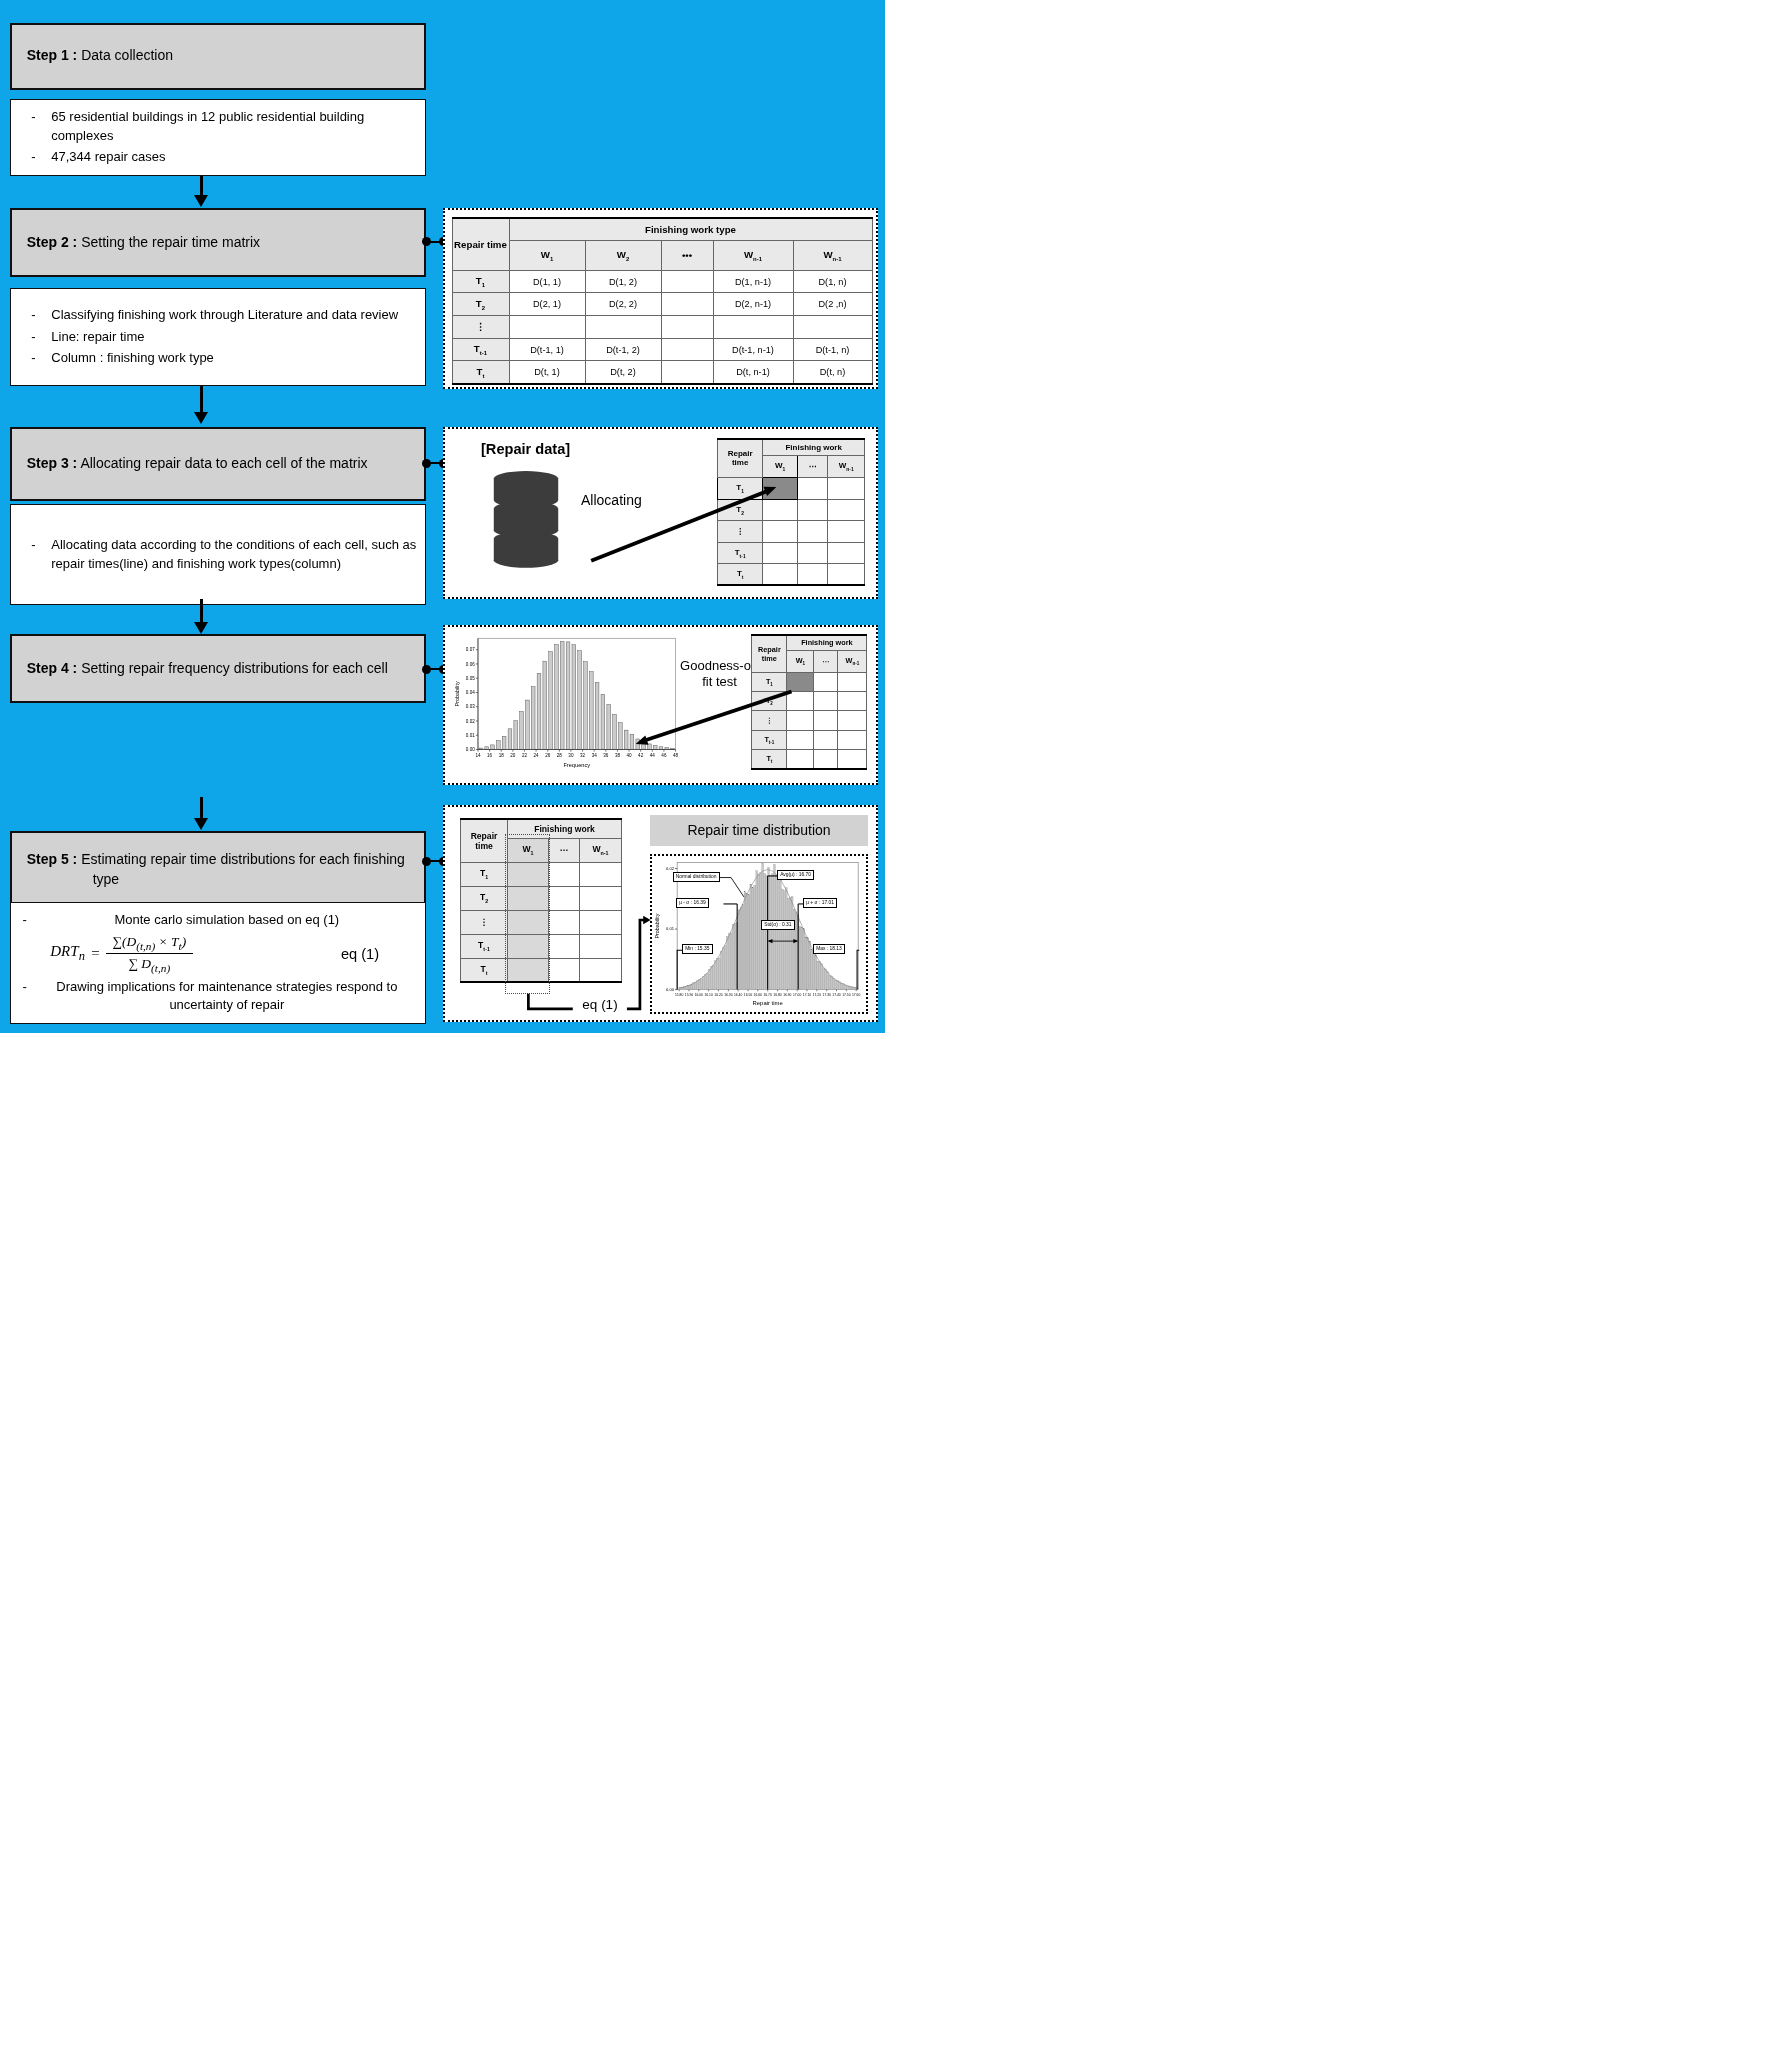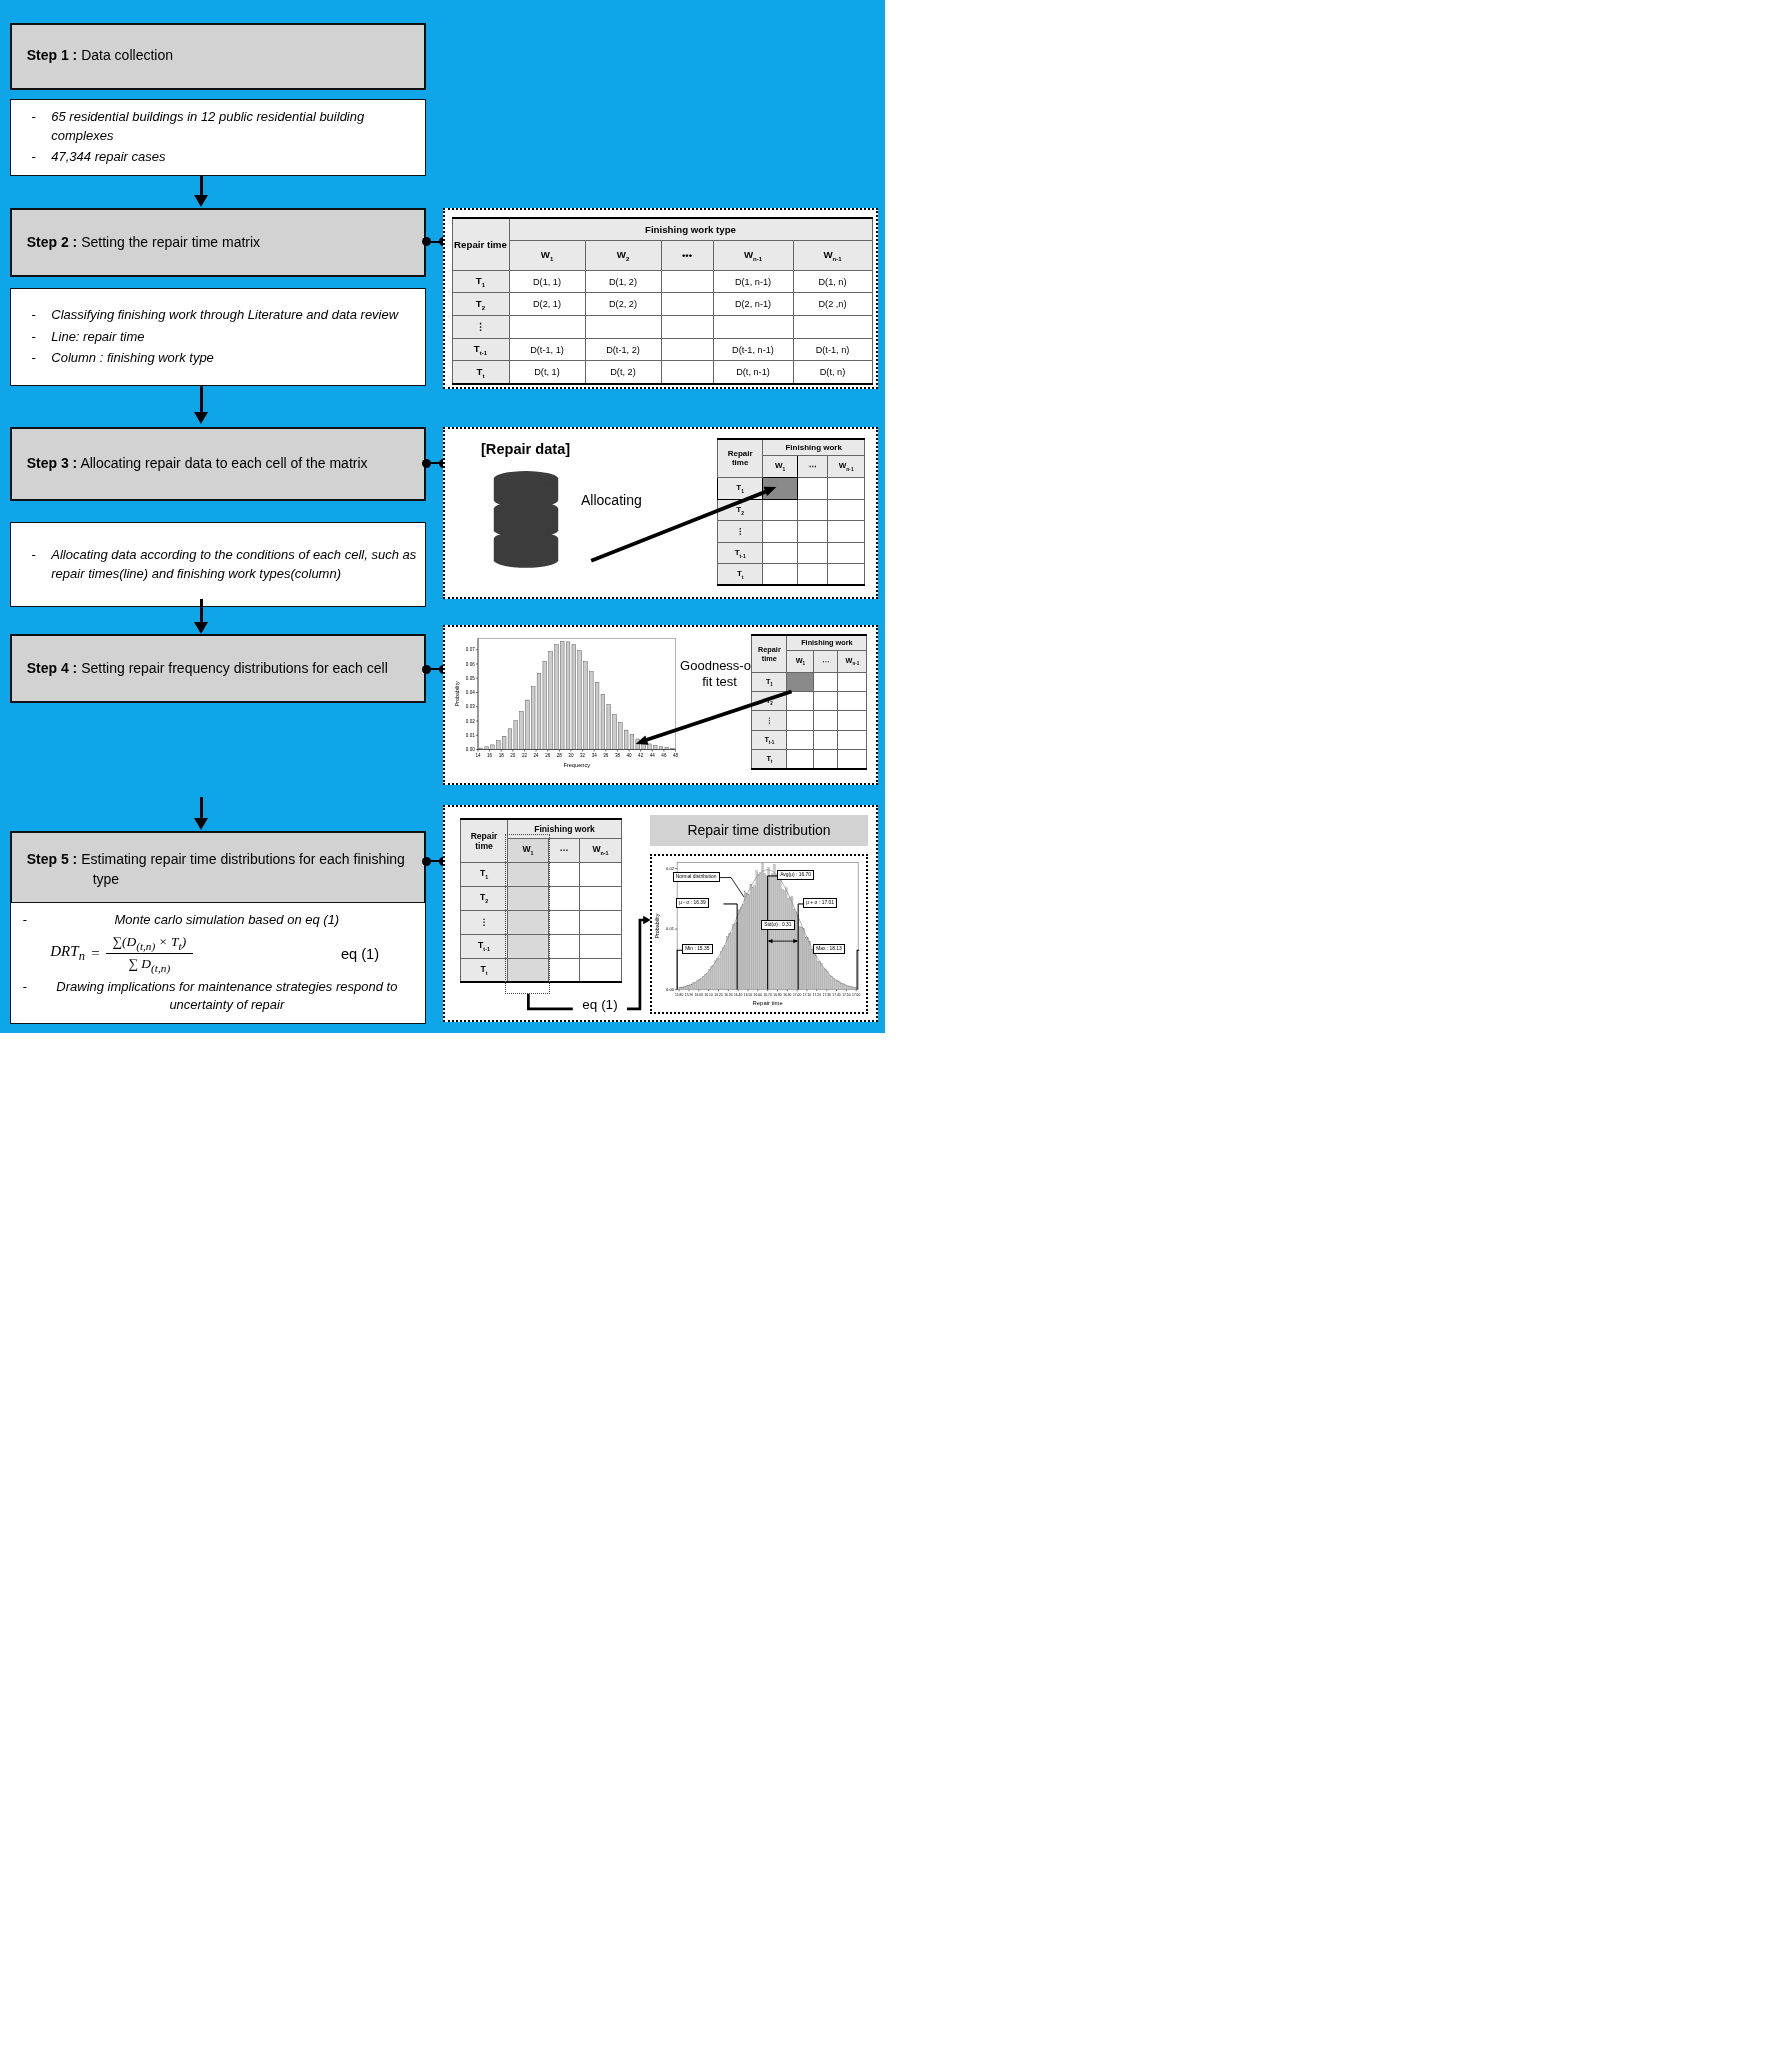--- a/index.html
+++ b/index.html
@@ -8,21 +8,21 @@
 
   
   .step-header{position:absolute;left:9.7px;width:416px;background:#d2d2d2;
     border:2.2px solid #101010;box-sizing:border-box;display:flex;align-items:center;}
   .step-title{font-size:14px;line-height:1.4;padding:0 6.5px 0 15px;}
   .step-title .wrap{display:inline-block;padding-left:66px;text-indent:-66px;}
   .step-prefix{font-weight:bold;}
   .step-detail{position:absolute;left:9.7px;width:416px;background:#fff;
     border:1.6px solid #101010;box-sizing:border-box;padding:8.6px 7.6px;
     display:flex;flex-direction:column;justify-content:center;}
-  .bullet{position:relative;font-size:13px;line-height:1.45;padding-left:33px;margin:2.7px 0;font-style:italic;}
+  .bullet{position:relative;font-size:13px;line-height:1.45;padding-left:33px;margin:2.7px 0;}
   .bullet::before{content:"-";position:absolute;left:13px;}
   .compact .bullet{padding-left:18.3px;margin:1.1px 0;text-align:center;}
   .compact .bullet::before{left:4.3px;}
 
   
   .equation{display:flex;align-items:center;margin:3.2px 0 3.2px 32px;}
   .eq-lhs,.eq-sign{font-family:"Liberation Serif",serif;font-style:italic;font-size:15px;}
   .eq-sign{margin:0 5.4px;}
   .frac{display:inline-flex;flex-direction:column;align-items:center;
     font-family:"Liberation Serif",serif;font-style:italic;font-size:13.5px;}
@@ -181,21 +181,21 @@
             <td>D(t, n-1)</td>
             <td>D(t, n)</td>
           </tr>
         </tbody>
       </table>
   </div>
 
   <div class="step-header" id="s3h" style="top:427px;height:74px">
     <div class="step-title"><span class="wrap"><span class="step-prefix">Step 3 :</span> <span>Allocating repair data to each cell of the matrix</span></span></div>
   </div>
-  <div class="step-detail" style="top:522px;height:85px">
+  <div class="step-detail" style="top:504px;height:101px">
     <div>
         <div class="bullet">Allocating data according to the conditions of each cell, such as repair times(line) and finishing work types(column)</div>
       </div>
   </div>
   <div class="varrow" style="left:200px;top:599px;height:24px"></div>
 
   <div class="conn-line" style="left:426px;top:462px;width:17.3px"></div>
   <div class="conn-dot" style="left:422px;top:459px"></div>
   <div class="conn-dot" style="left:439px;top:459px"></div>
 

